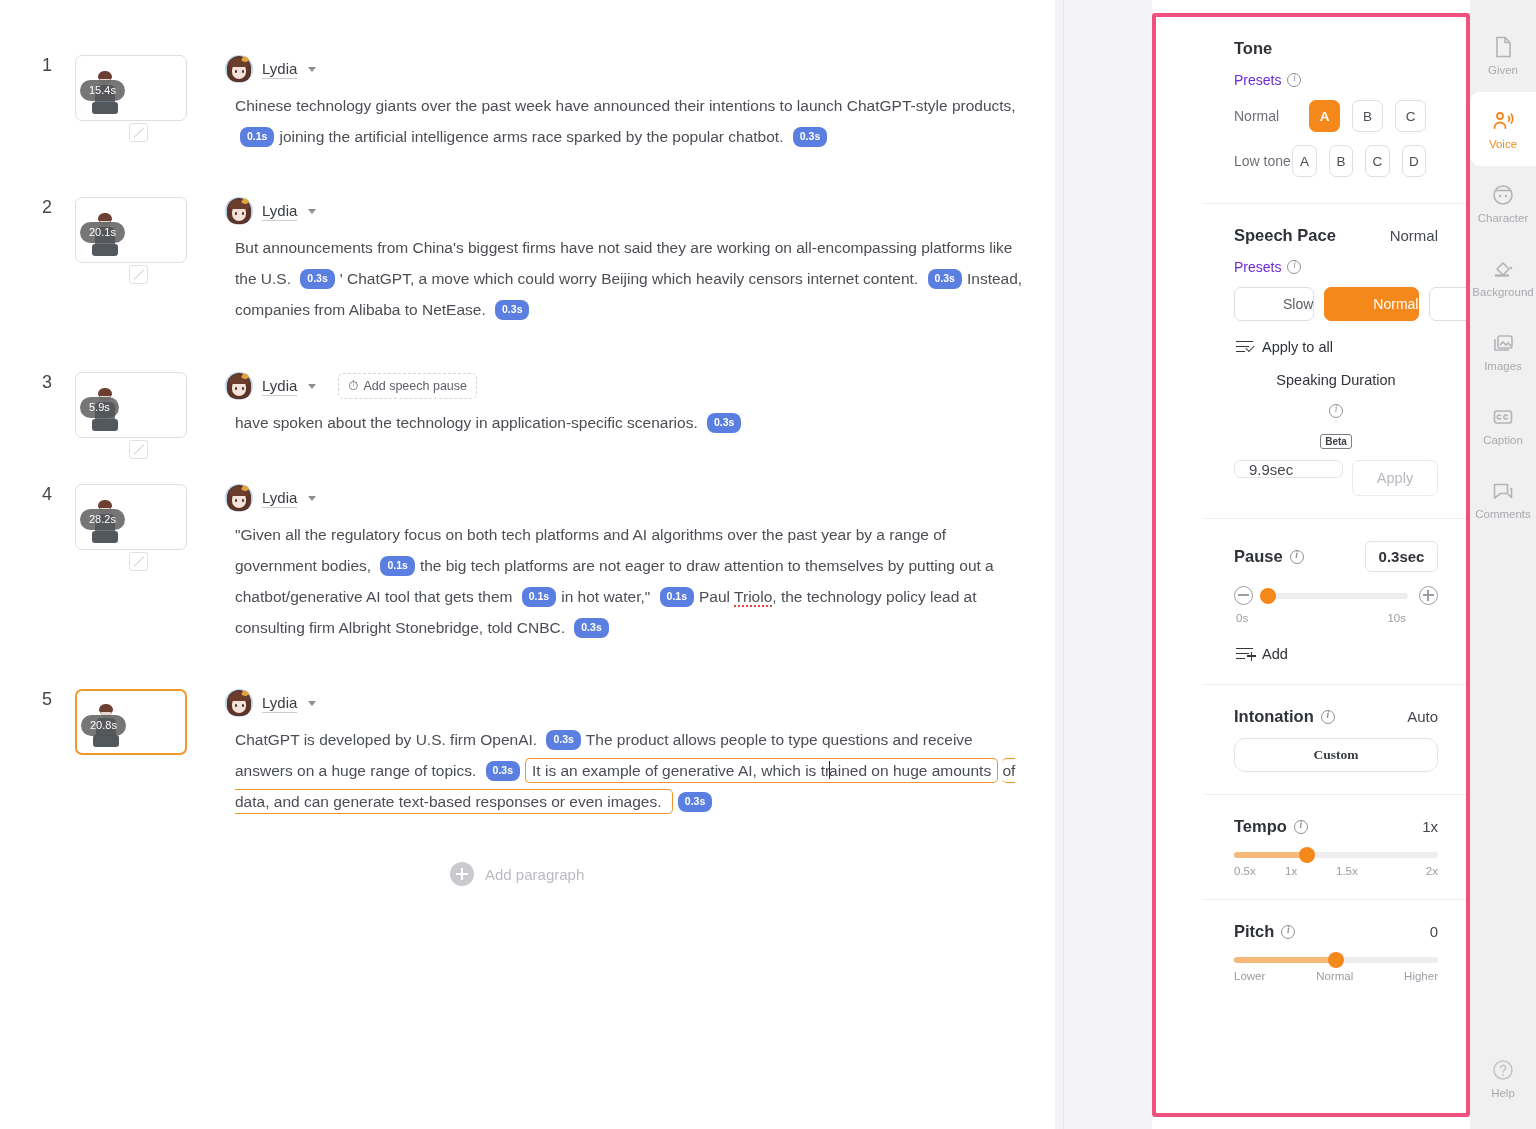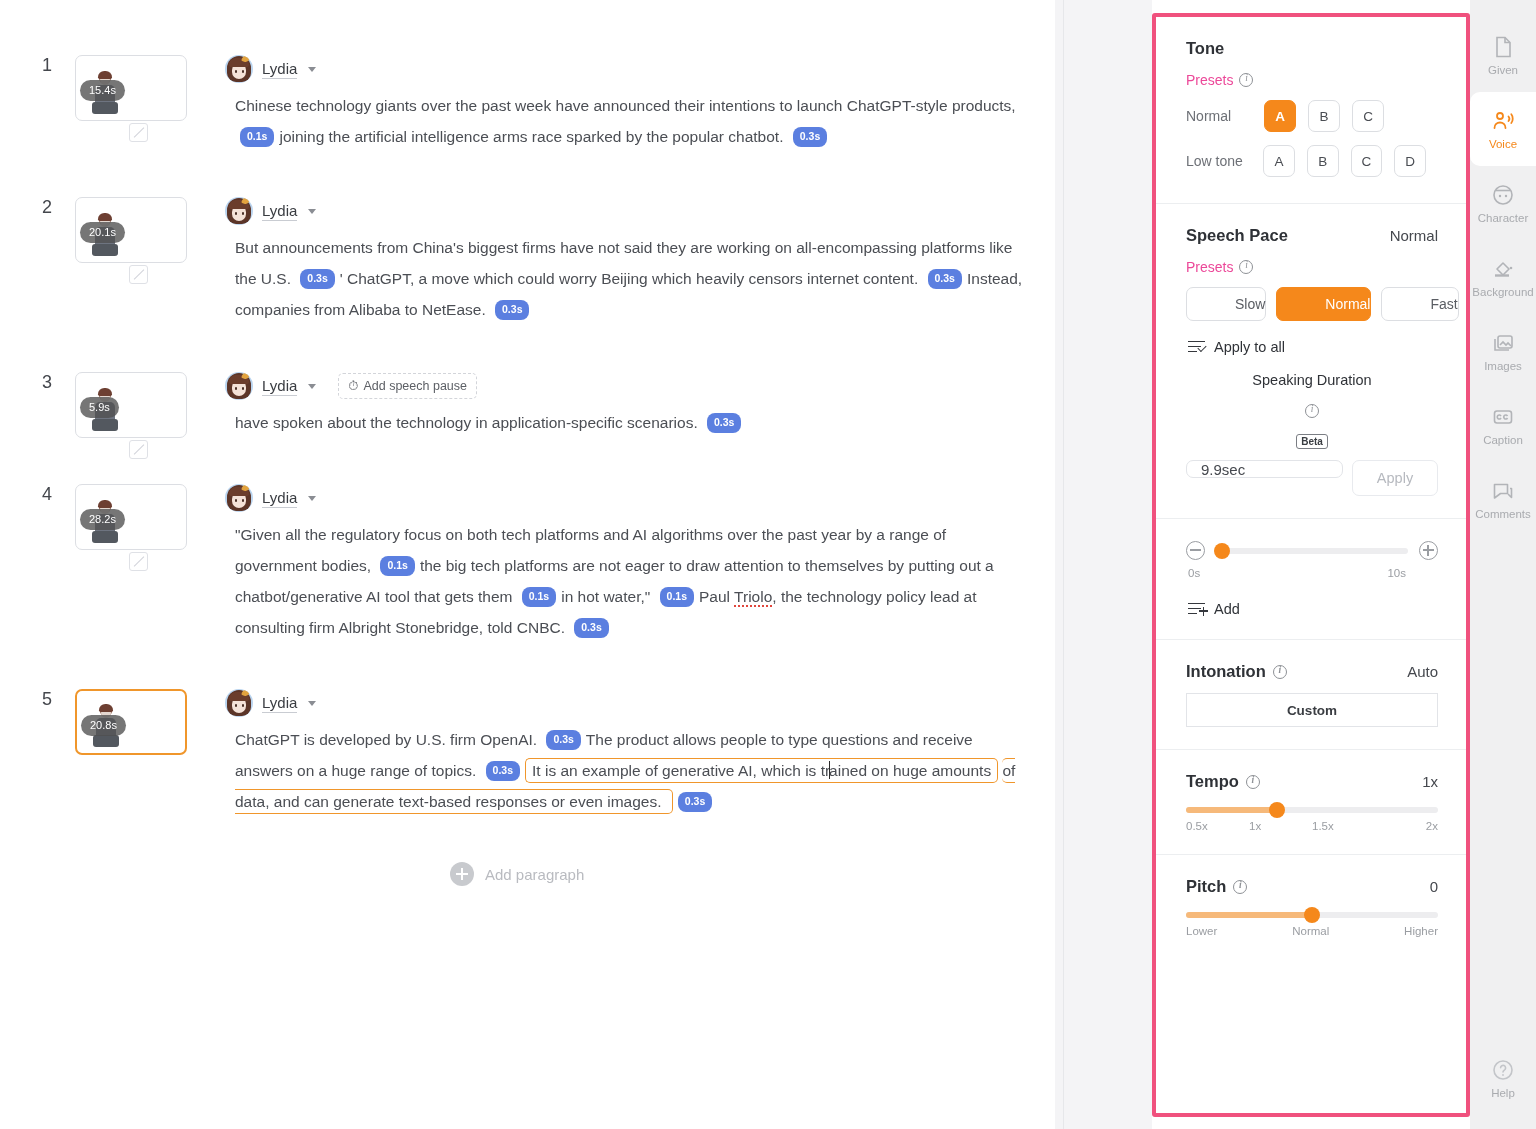--- a/index.html
+++ b/index.html
@@ -172,42 +172,42 @@
     border:4px solid #f0517e; border-radius:3px;
     pointer-events:none; z-index:5;
   }
 
   
   #panel {
     position:absolute; left:1156px; top:17px;
     width:310px; height:1096px;
     background:#ffffff; overflow:hidden;
   }
-  .psection { padding:22px 28px 22px 30px; }
+  .psection { padding:22px 28px 22px 30px;margin-left:48px; }
   .psection + .psection { border-top:1px solid #eceef0; }
   .psec-head {
     display:flex; align-items:center; justify-content:space-between;
     margin-bottom:14px;
   }
   .psec-title {
     font-size:16.5px; font-weight:bold; color:#2f3237;
     display:flex; align-items:center; gap:7px;
   }
   .psec-value { font-size:15px; color:#45484e; }
   .info-icon {
     display:inline-block; width:14px; height:14px; border-radius:50%;
     border:1.3px solid #8e9196; position:relative; flex:0 0 auto;
   }
   .info-icon::after {
     content:"i"; position:absolute; left:0; right:0; top:-1px;
     text-align:center; font-size:9.5px; font-style:italic;
     color:#8e9196; font-family:"Liberation Serif", serif;
   }
   .presets-label {
-    font-size:14px; color:#ec4899;
+    font-size:14px; color:#6d28d9;
     display:flex; align-items:center; gap:6px; margin-bottom:12px;
   }
   .tone-row { display:flex; align-items:center; margin-bottom:13px; }
   .tone-row-label {
     width:78px; font-size:14px; color:#6d7076;
   }
   .tone-btn {
     width:32px; height:32px; margin-right:12px;
     border:1px solid #dcdee2; border-radius:7px; background:#fff;
     font-size:13.5px; color:#4a4d53;
@@ -305,23 +305,23 @@
   .scale-row.four span:nth-child(1){ text-align:left; }
   .scale-row.four span:nth-child(2){ text-align:left; }
   .scale-row.four span:nth-child(3){ text-align:left; }
   .scale-row.four span:nth-child(4){ text-align:right; }
   .pause-scale { padding:0 2px; }
   .add-pause-row {
     display:flex; align-items:center; gap:9px;
     font-size:14.5px; color:#2f3237; margin-top:22px; padding-left:2px;
   }
   .custom-btn {
-    width:100%; height:34px; border:1px solid #e2e4e8; border-radius:0;
+    width:100%; height:34px; border:1px solid #e2e4e8; border-radius:11px;
     background:#fff; font-size:13.5px; font-weight:bold; color:#3a3d42;
-    display:flex; align-items:center; justify-content:center; margin-top:12px;
+    display:flex; align-items:center; justify-content:center; margin-top:12px;font-family:Liberation Serif, serif;
   }
   .slider-block { margin-top:16px; }
 
   
   #rail {
     position:absolute; left:1470px; top:0; width:66px; height:1129px;
     background:#f0f0f1;
   }
   .rail-item {
     position:relative; width:66px; height:74px;
@@ -563,20 +563,27 @@
       <span class="info-icon"></span>
       <span class="beta-badge">Beta</span>
     </div>
     <div class="dur-row">
       <div class="dur-input">9.9sec</div>
       <div class="apply-btn">Apply</div>
     </div>
   </div>
 
   <div class="psection">
+    <div class="psec-head">
+      <div class="psec-title">
+        <span>Pause</span>
+        <span class="info-icon"></span>
+      </div>
+      <div class="pause-value-box">0.3sec</div>
+    </div>
     <div class="slider-row">
       <div class="circ-btn"></div>
       <div class="track">
         <div class="fill" style="width:3%"></div>
         <div class="knob" style="left:3%"></div>
       </div>
       <div class="circ-btn plus"></div>
     </div>
     <div class="scale-row pause-scale" style="padding:0 32px 0 2px;">
       <span>0s</span>

